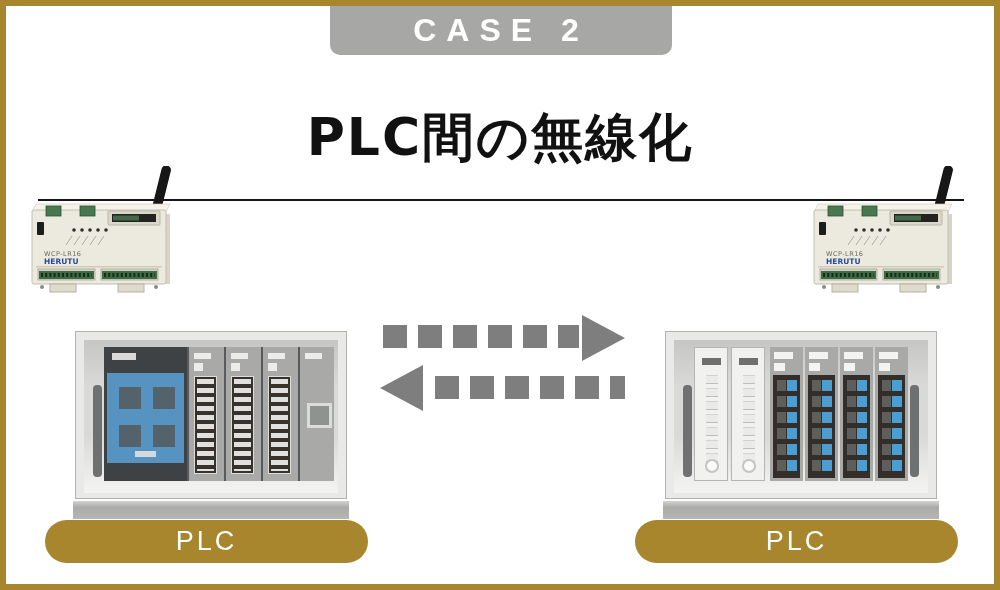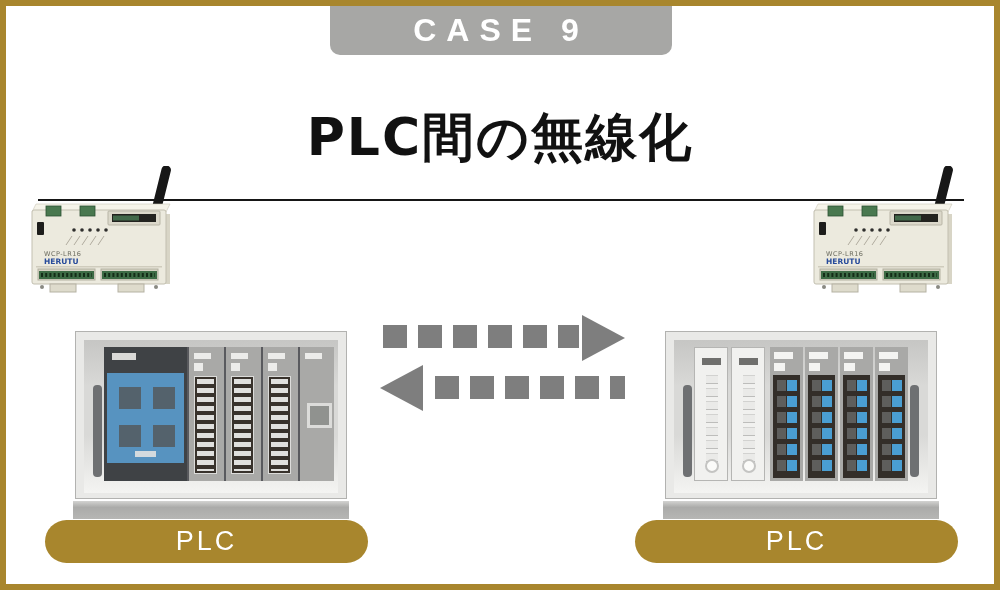--- a/index.html
+++ b/index.html
@@ -83,21 +83,21 @@
         background:var(--gold,#a8862d); color:#fff; display:flex; align-items:center; justify-content:center;
         font-size:27px; letter-spacing:3px; font-family:"Liberation Sans","DejaVu Sans",sans-serif; }
   .pill.left { left:39px; } .pill.right { left:629px; }
 </style>
 </head>
 <body>
 
 <div class="stage">
 
   <div class="banner">
-    <span>CASE 9</span>
+    <span>CASE 2</span>
   </div>
 
   <div class="title">PLC間の無線化</div>
 
   <div class="h-line"></div>
 
   <svg class="wunit left" viewBox="0 0 172 140">
     <g transform="rotate(14 130 54)">
       <rect x="125" y="-2" width="9.5" height="56" rx="4.5" fill="#171717"></rect>
       <rect x="126.5" y="50" width="6.5" height="9" fill="#0c0c0c"></rect>

